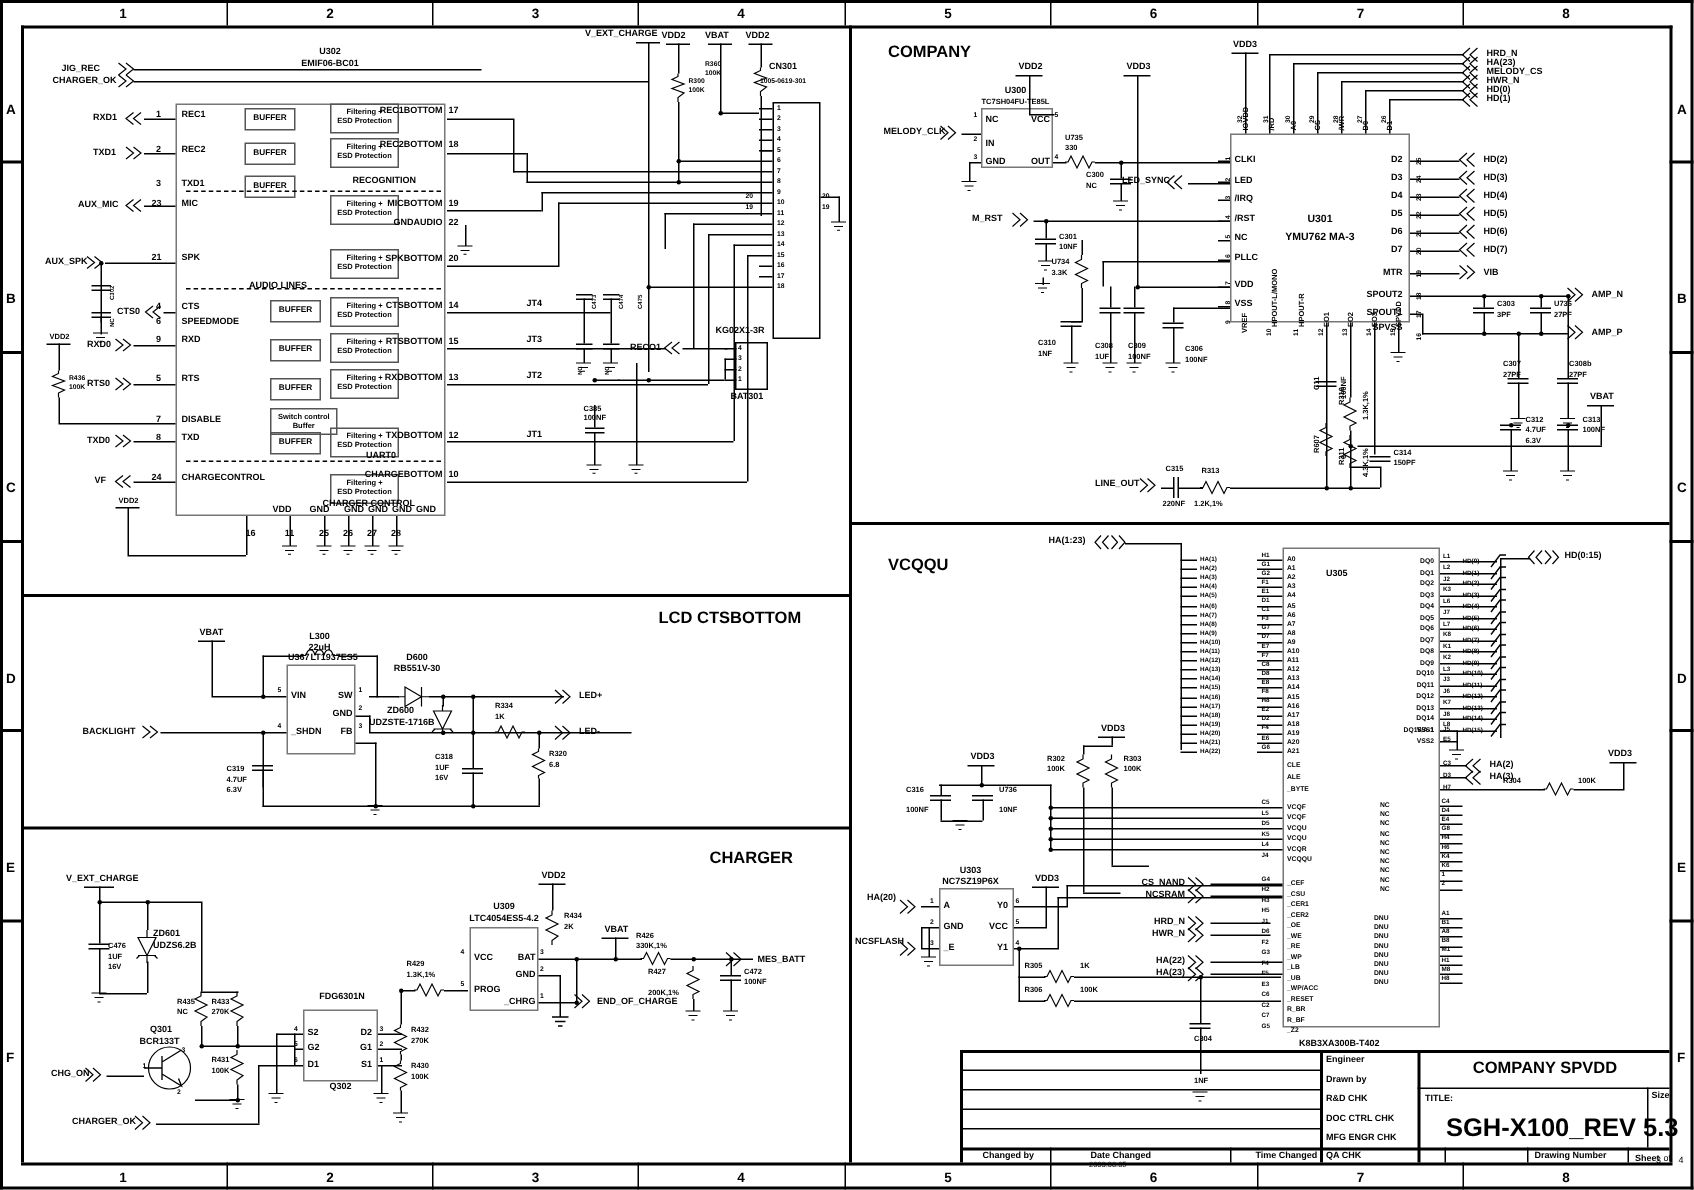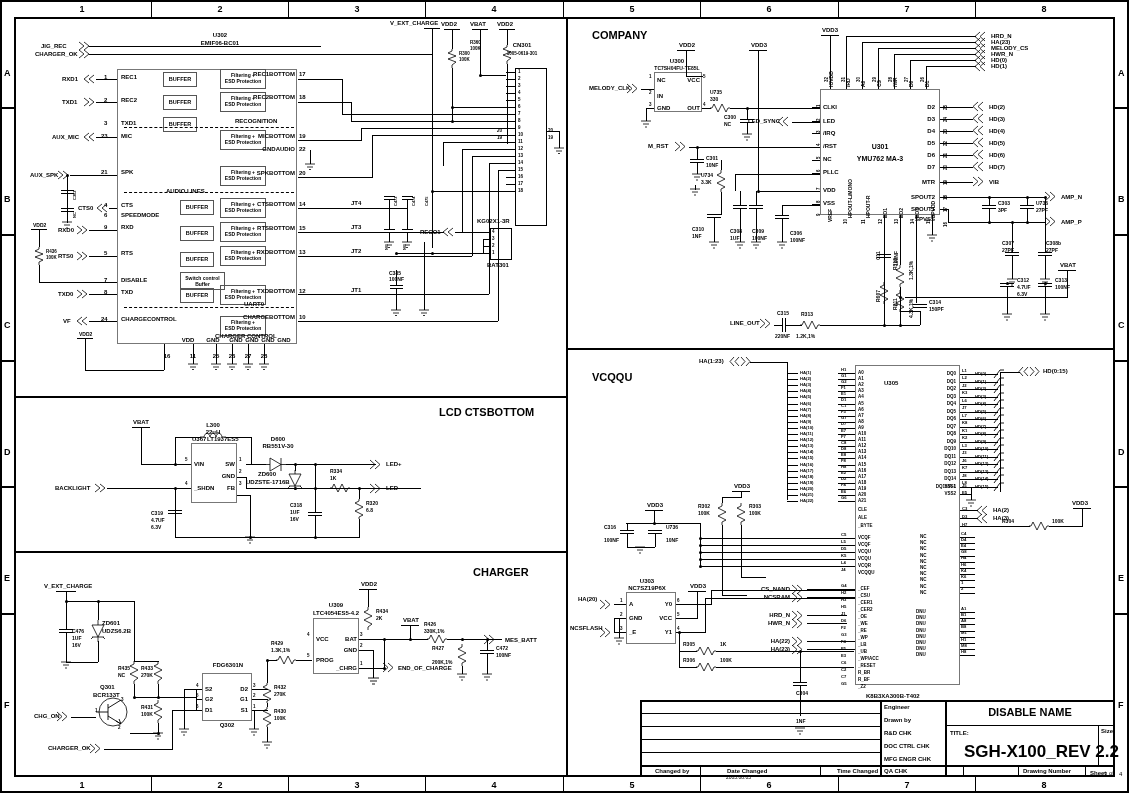--- a/index.html
+++ b/index.html
@@ -1863,24 +1863,24 @@
   <div class="ln h" style="left:640px;top:739px;width:240px;"></div>
   <div class="ln h" style="left:640px;top:752px;width:240px;"></div>
 
   <div class="tx t6" style="left:884px;top:704px;">Engineer</div>
   <div class="tx t6" style="left:884px;top:717px;">Drawn by</div>
   <div class="tx t6" style="left:884px;top:730px;">R&amp;D CHK</div>
   <div class="tx t6" style="left:884px;top:743px;">DOC CTRL CHK</div>
   <div class="tx t6" style="left:884px;top:756px;">MFG ENGR CHK</div>
   <div class="tx t6" style="left:884px;top:768px;">QA CHK</div>
 
-  <div class="tx t11 ctr" style="left:950px;top:706px;width:160px;">DISABLE NAME</div>
+  <div class="tx t11 ctr" style="left:950px;top:706px;width:160px;">COMPANY SPVDD</div>
   <div class="tx t6" style="left:950px;top:730px;">TITLE:</div>
   <div class="tx t6" style="left:1101px;top:728px;">Size</div>
-  <div class="tx t17" style="left:964px;top:742px;">SGH-X100_REV 2.2</div>
+  <div class="tx t17" style="left:964px;top:742px;">SGH-X100_REV 5.3</div>
 
   <div class="tx t6" style="left:655px;top:768px;">Changed by</div>
   <div class="tx t6" style="left:727px;top:768px;">Date Changed</div>
   <div class="tx n" style="left:726px;top:774px;font-size:5px;">2003.08.05</div>
   <div class="tx t6" style="left:837px;top:768px;">Time Changed</div>
   <div class="tx t6" style="left:1023px;top:768px;">Drawing Number</div>
   <div class="tx t6" style="left:1090px;top:770px;">Sheet</div>
   <div class="tx n" style="left:1104px;top:771px;font-size:6px;">3</div>
   <div class="tx n" style="left:1109px;top:770px;font-size:6px;">of</div>
   <div class="tx n" style="left:1119px;top:771px;font-size:6px;">4</div>

